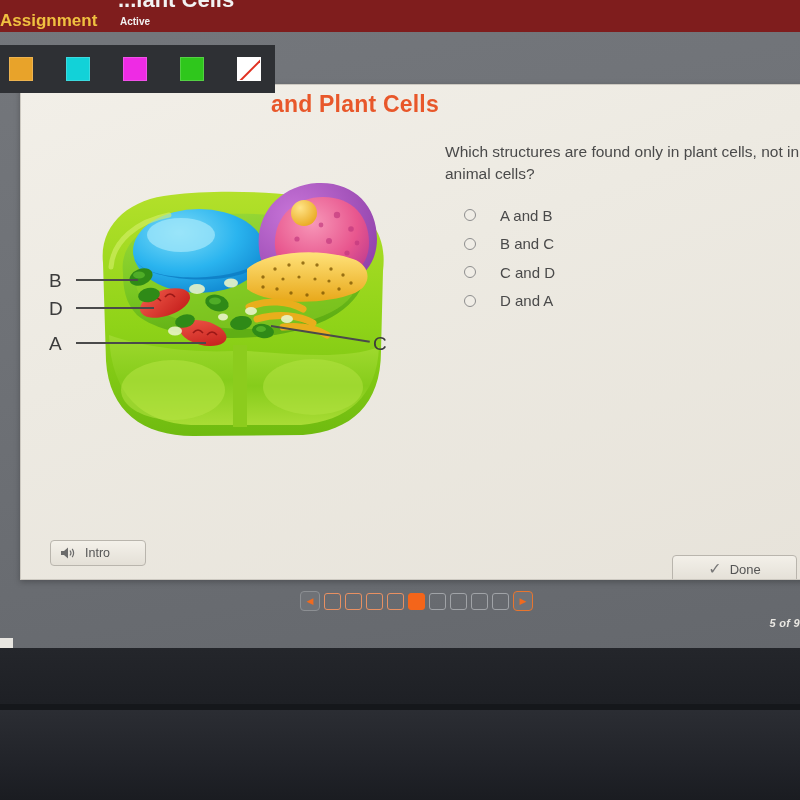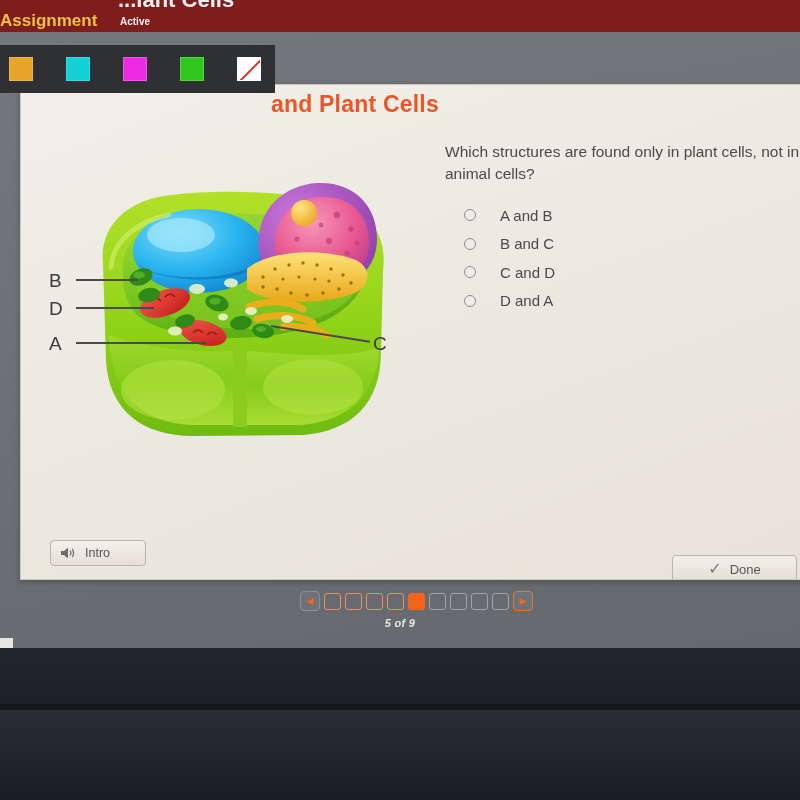--- a/index.html
+++ b/index.html
@@ -191,21 +191,21 @@
     border-radius: 3px;
     background: transparent;
   }
   .pager-sq.visited { border-color: #e89062; }
   .pager-sq.current { background: #f4651a; border-color: #f4651a; }
 
   .pager-count {
     position: absolute;
     left: 0; right: 0;
     top: 617px;
-    text-align: center;
+    text-align: right;
     font-size: 11px;
     font-style: italic;
     font-weight: bold;
     color: #e9e7e2;
     letter-spacing: 0.3px;
   }
 
   
   .left-sliver {
     position: absolute;

